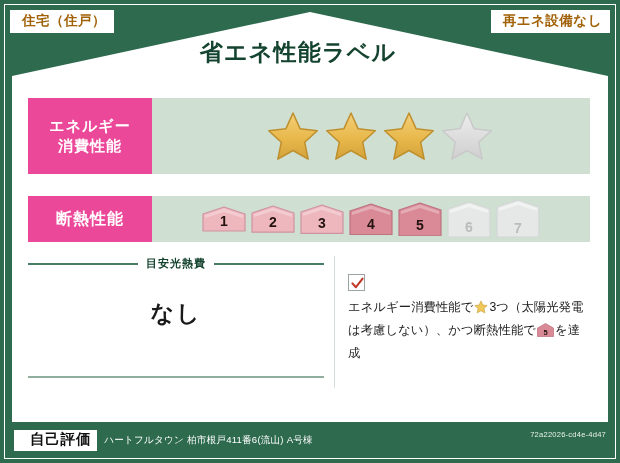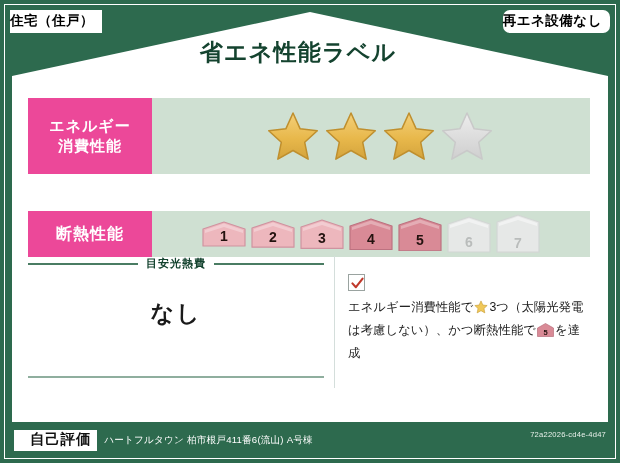--- a/index.html
+++ b/index.html
@@ -32,31 +32,31 @@
     bottom: 4px;
     border: 1px solid #ffffff;
     box-sizing: border-box;
     pointer-events: none;
   }
 
   
   .corner-tag {
     position: absolute;
     background: #ffffff;
-    color: #000000;
+    color: #a16207;
     font-weight: bold;
     font-size: 13.5px;
     letter-spacing: 0.5px;
-    padding: 4px 8px 5px 0;
+    padding: 4px 8px 5px 12px;
     white-space: nowrap;
     line-height: 1;
     box-sizing: border-box;
   }
   .tag-left  { left: 10px;  top: 10px; }
-  .tag-right { right: 10px; top: 10px; border-radius: 7px; }
+  .tag-right { right: 10px; top: 10px; }
 
   
   .house {
     position: absolute;
     left: 12px;
     top: 12px;
     width: 596px;
     height: 410px;
   }
   .roof {
@@ -142,21 +142,20 @@
     gap: 6px;
     padding-left: 18px;
   }
 
   
   .row-insul {
     left: 28px;
     top: 196px;
     width: 562px;
     height: 46px;
-    margin-top: 15px;
   }
   .row-insul .metric-label { width: 124px; font-size: 16px; }
   .row-insul .metric-value {
     flex: 1;
     justify-content: center;
     gap: 3px;
     padding: 0 14px;
   }
 
   

